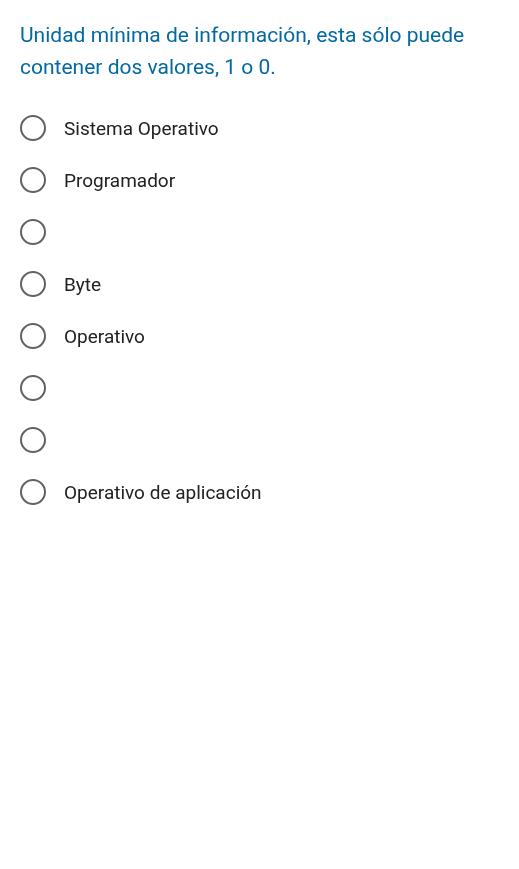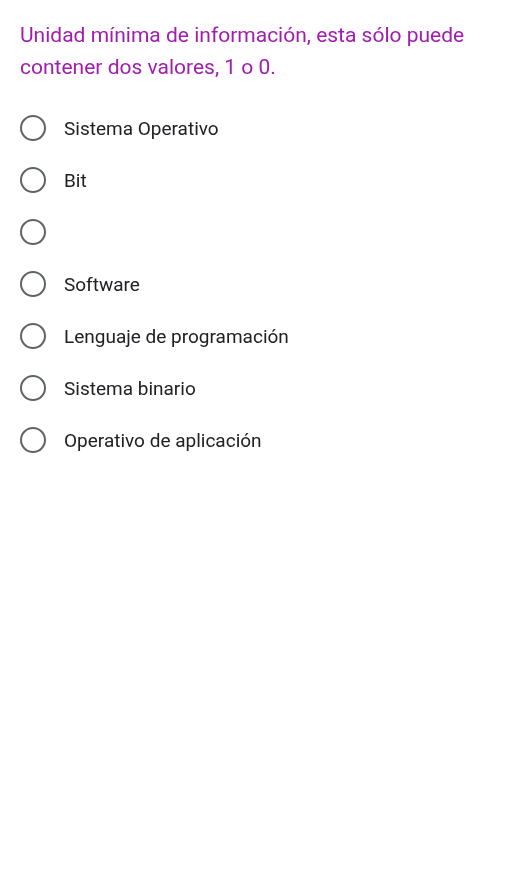--- a/index.html
+++ b/index.html
@@ -8,21 +8,21 @@
       box-sizing: border-box;
     }
     body {
       font-family: Roboto, Arial, sans-serif;
       background: #ffffff;
       width: 519px;
       padding: 20px 20px 20px 20px;
     }
     .question-text {
       font-size: 21px;
-      color: #a21caf;
+      color: #0369a1;
       line-height: 1.5;
       margin-bottom: 32px;
       font-weight: 400;
     }
     .options-container {
       display: flex;
       flex-direction: column;
       gap: 26px;
     }
     .option-row {
@@ -49,34 +49,36 @@
 
 <div class="question-text">Unidad mínima de información, esta sólo puede contener dos valores, 1 o 0.</div>
 
 <div class="options-container">
   <div class="option-row">
     <div class="radio-circle"></div>
     <div class="option-label">Sistema Operativo</div>
   </div>
   <div class="option-row">
     <div class="radio-circle"></div>
-    <div class="option-label">Bit</div>
+    <div class="option-label">Programador</div>
   </div>
   <div class="option-row">
     <div class="radio-circle"></div>
   </div>
   <div class="option-row">
     <div class="radio-circle"></div>
-    <div class="option-label">Software</div>
+    <div class="option-label">Byte</div>
   </div>
   <div class="option-row">
     <div class="radio-circle"></div>
-    <div class="option-label">Lenguaje de programación</div>
+    <div class="option-label">Operativo</div>
   </div>
   <div class="option-row">
     <div class="radio-circle"></div>
-    <div class="option-label">Sistema binario</div>
+  </div>
+  <div class="option-row">
+    <div class="radio-circle"></div>
   </div>
   <div class="option-row">
     <div class="radio-circle"></div>
     <div class="option-label">Operativo de aplicación</div>
   </div>
 </div>
 
 </body></html>

